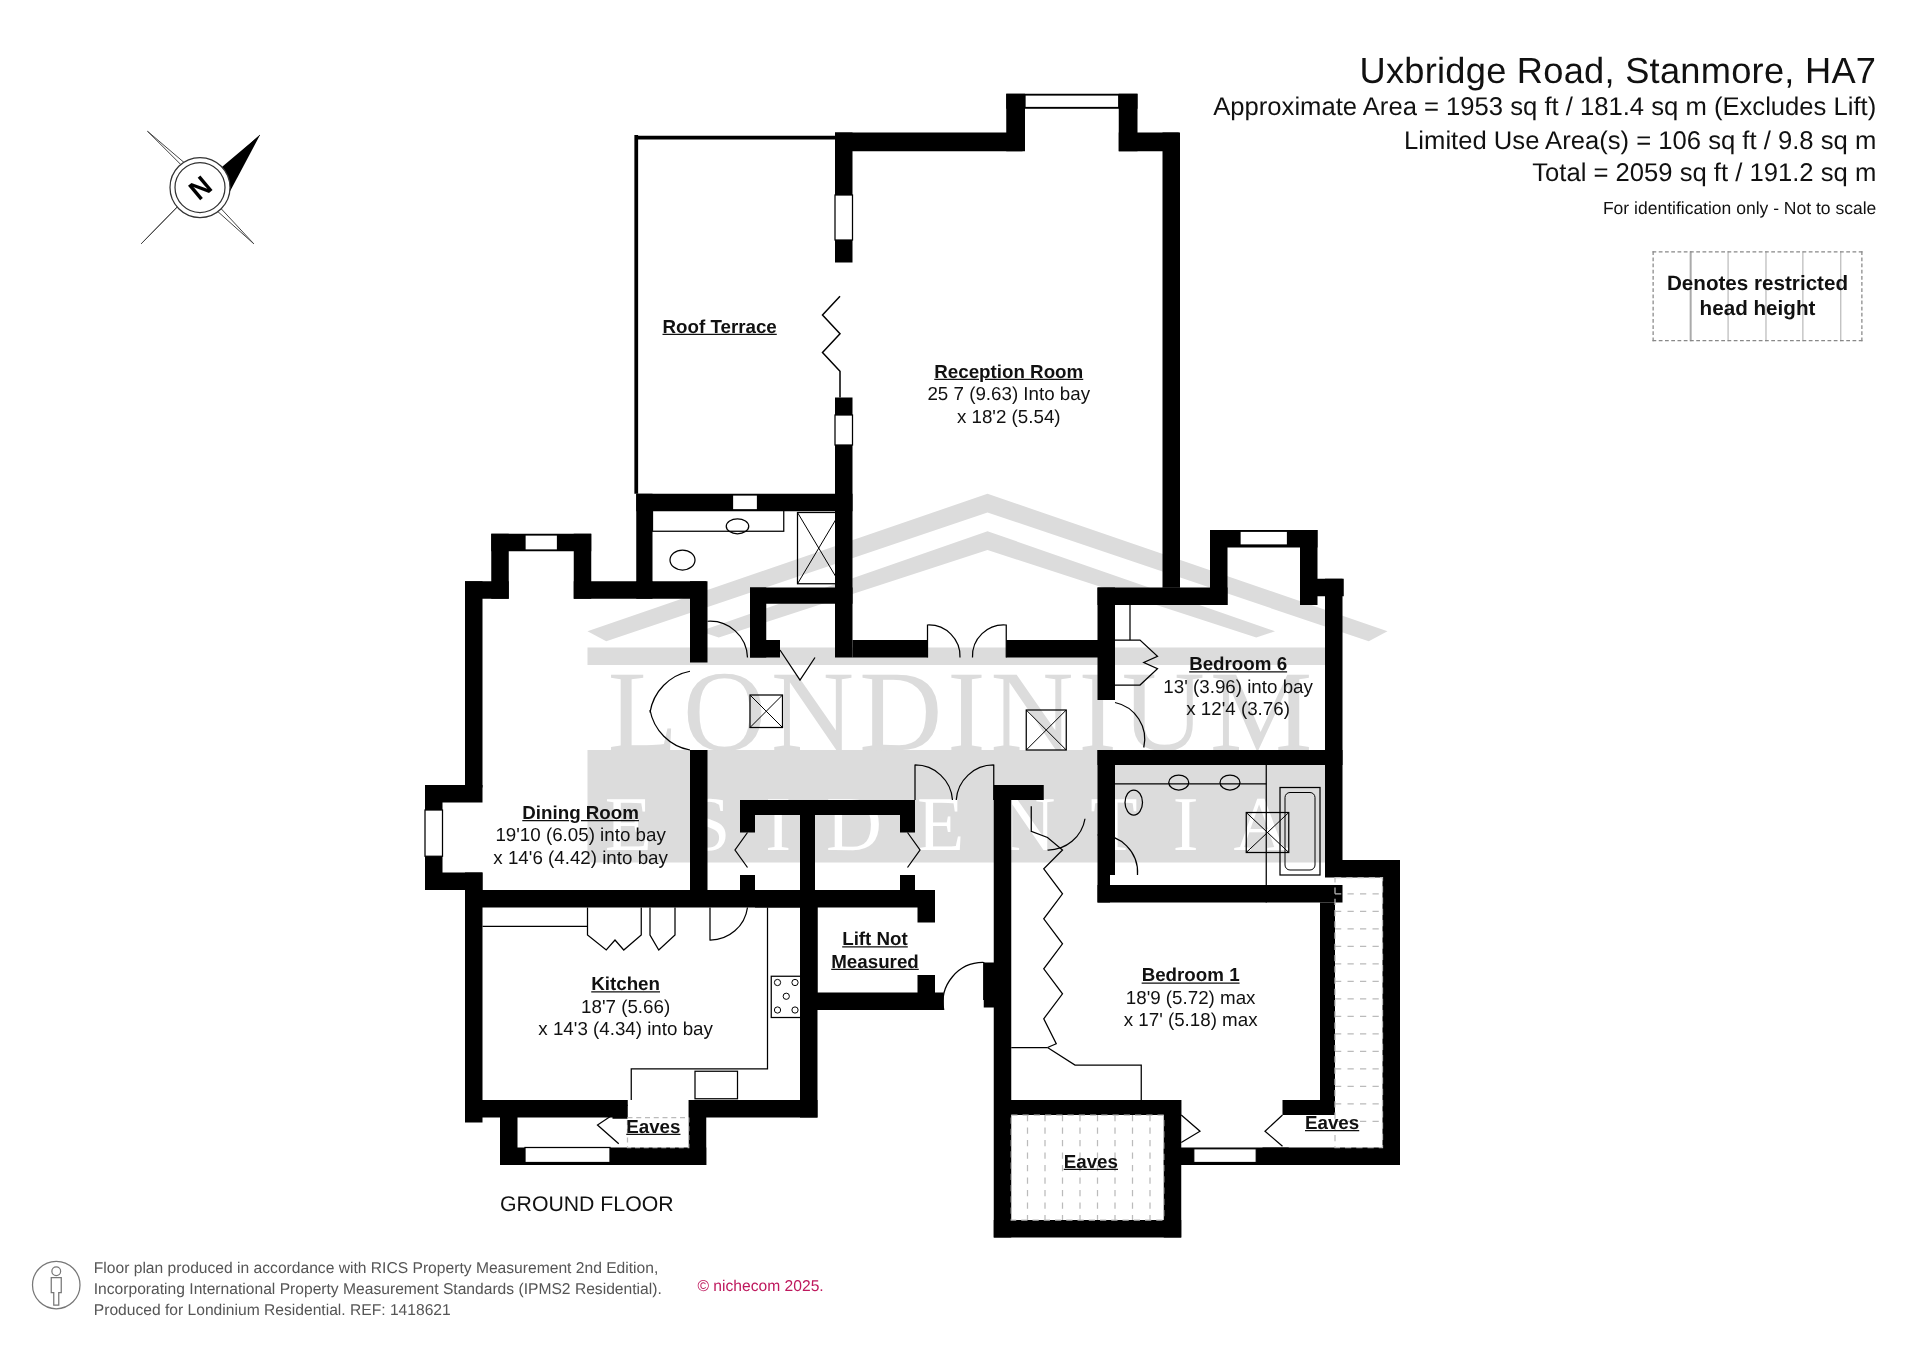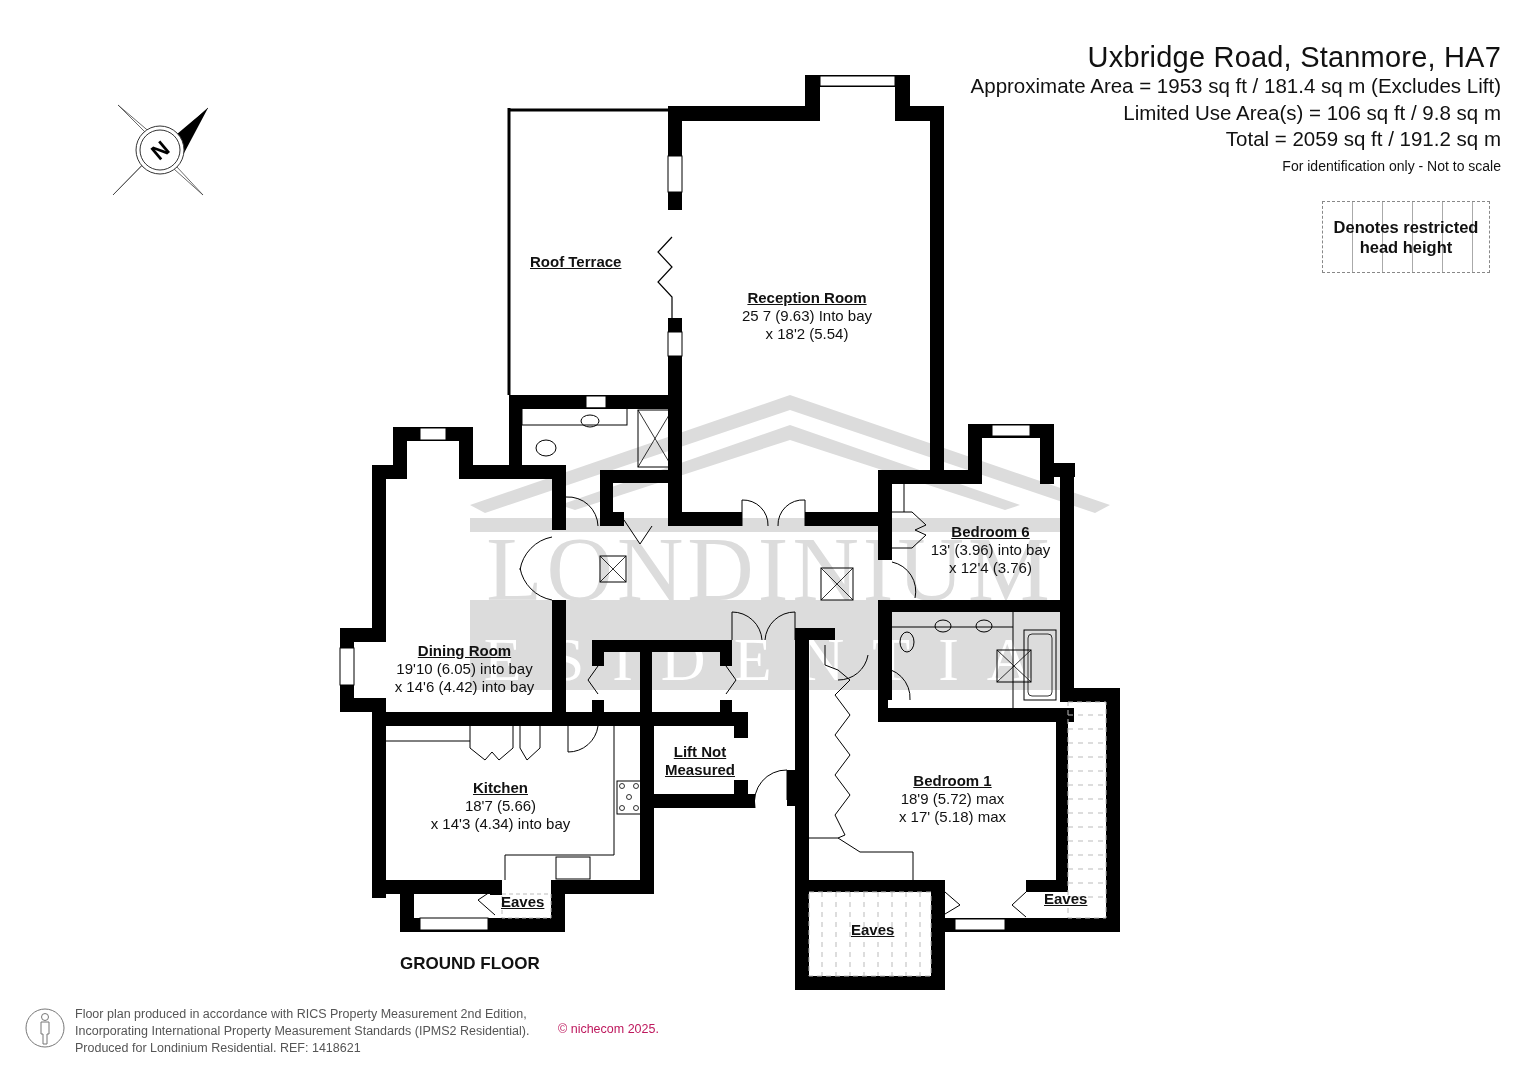--- a/index.html
+++ b/index.html
@@ -8,21 +8,21 @@
   .hdr { position:absolute; right:26px; text-align:right; white-space:nowrap; }
   .title { top:22px; font-size:29px; font-weight:normal; letter-spacing:0.2px;margin-top:19px; }
   .area { font-size:20.5px; }
   .a1 { top:74px;margin-left:28px; } .a2 { top:101px; } .a3 { top:127px;margin-left:16px; }
   .note { top:158px; font-size:14px; }
   .legend { position:absolute; left:1322px; top:201px; width:166px; height:70px; border:1px dashed #888;
             background-image: repeating-linear-gradient(90deg, transparent 0 29px, #aaa 29px 30px);
             display:flex; align-items:center; justify-content:center; text-align:center; font-weight:bold; font-size:16.5px; line-height:20px; }
   .lbl { position:absolute; text-align:center; white-space:nowrap; font-size:15px; line-height:18px; }
   .lbl b { font-size:15px;text-decoration:underline; }
-  .floor { position:absolute; left:400px; top:954px; font-weight:bold; font-size:17px; }
+  .floor { position:absolute; left:400px; top:954px; font-weight:normal; font-size:17px; }
   .foot { position:absolute; left:75px; top:1006px; font-size:12.5px; line-height:17px; color:#555; }
   .copy { position:absolute; left:558px; top:1022px; font-size:12.5px; color:#be185d; }
   .compass { position:absolute; left:108px; top:100px; }
   .person { position:absolute; left:24px; top:1006px; }
 </style>
 </head>
 <body>
 
 <svg id="plan" width="1527" height="1080" viewBox="0 0 1527 1080">
 

